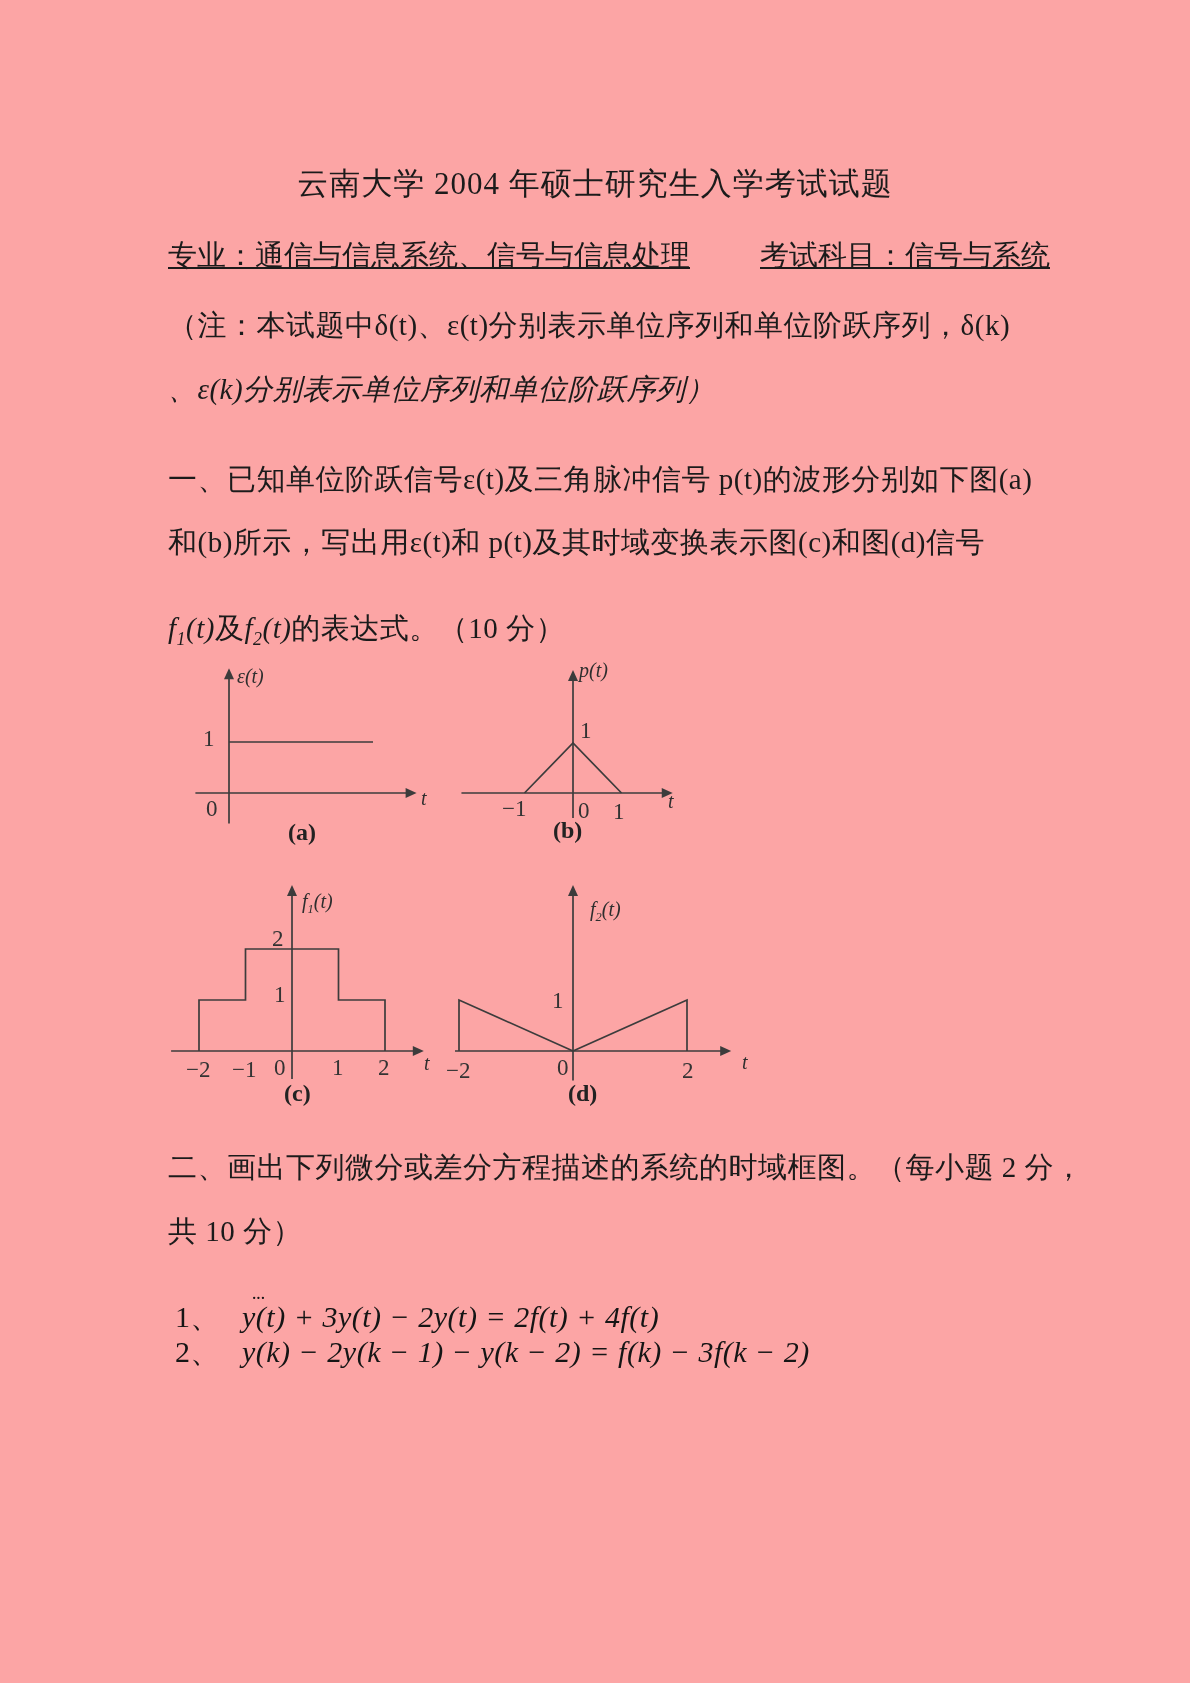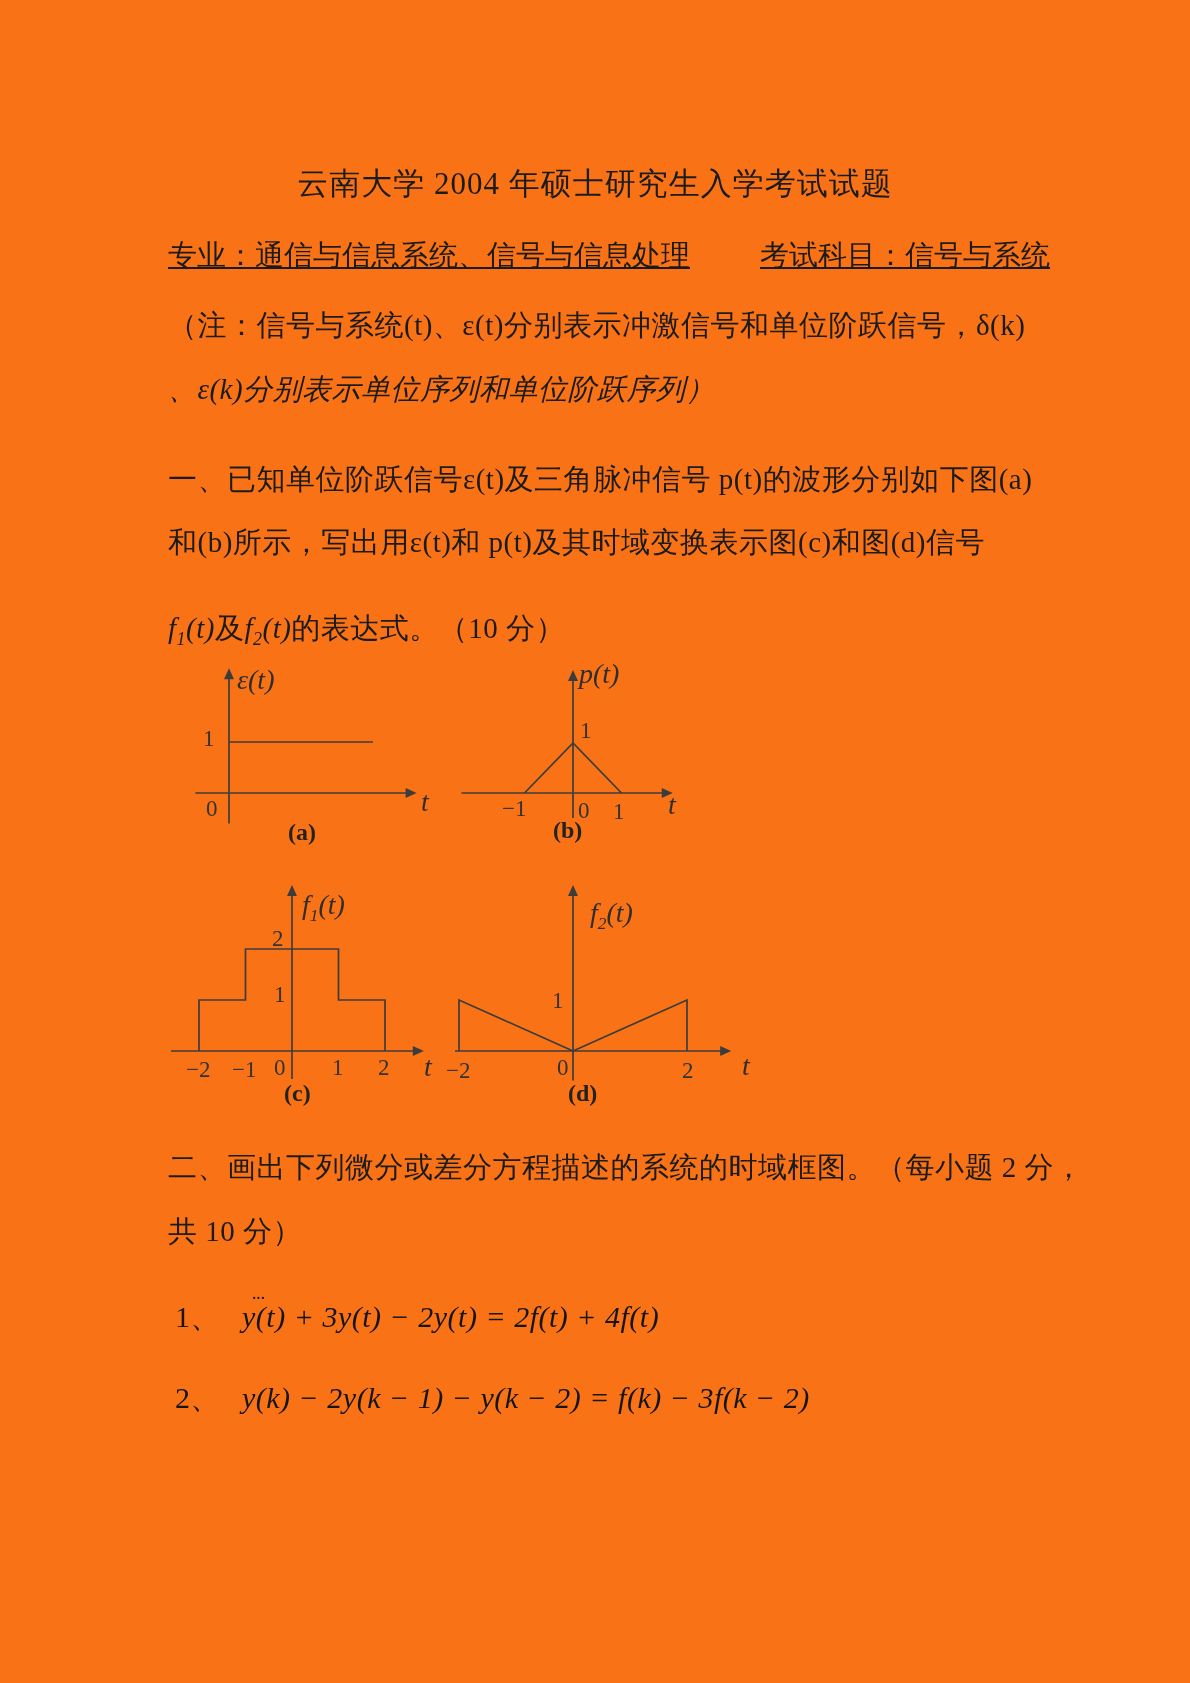--- a/index.html
+++ b/index.html
@@ -1,17 +1,17 @@
 <!DOCTYPE html>
 <html><head>
 <meta charset="utf-8">
 <style>
   html,body{margin:0;padding:0;background:#ffffff;}
   .page{
-    position:relative;width:1190px;height:1683px;background:#f97316;
+    position:relative;width:1190px;height:1683px;background:#fca5a5;
     font-family:"Liberation Serif","DejaVu Serif",serif;color:#1e1e1e;overflow:hidden;
   }
   .abs{position:absolute;}
   .title{
     left:0;right:0;top:163px;text-align:center;
     font-size:31px;letter-spacing:1px;color:#1b1b1b;
   }
   .metaline{
     left:168px;top:236px;width:882px;display:flex;justify-content:space-between;
     font-size:29px;color:#1b1b1b;text-decoration:underline;
@@ -27,39 +27,39 @@
   .eq .math{font-style:italic;letter-spacing:0.5px;}
   .ydot{position:relative;display:inline-block;}
   .overdots{
     position:absolute;top:-13px;left:9px;font-size:19px;letter-spacing:-2px;
     font-style:normal;color:#151515;
   }
   
   .fig{position:absolute;}
   .fig svg{display:block;position:absolute;left:0;top:0;overflow:visible;}
   .flbl{
-    position:absolute;font-size:28px;color:#2e2e2e;white-space:nowrap;
+    position:absolute;font-size:20px;color:#2e2e2e;white-space:nowrap;
     font-family:"Liberation Serif","DejaVu Serif",serif;line-height:1;
   }
   .fnum{font-size:23px;color:#333;}
   .fcap{font-weight:bold;font-size:24px;color:#222;}
 </style>
 </head>
 <body>
 
 <div class="page">
 
   <div class="abs title">云南大学 2004 年硕士研究生入学考试试题</div>
 
   <div class="abs metaline">
     <span>专业：通信与信息系统、信号与信息处理</span>
     <span>考试科目：信号与系统</span>
   </div>
 
-  <div class="abs bodyline" style="top:306px;">（注：信号与系统(t)、ε(t)分别表示冲激信号和单位阶跃信号，δ(k)</div>
+  <div class="abs bodyline" style="top:306px;">（注：本试题中δ(t)、ε(t)分别表示单位序列和单位阶跃序列，δ(k)</div>
   <div class="abs bodyline" style="top:370px;font-style:italic;">、ε(k)分别表示单位序列和单位阶跃序列）</div>
 
   <div class="abs bodyline" style="top:460px;">一、已知单位阶跃信号ε(t)及三角脉冲信号 p(t)的波形分别如下图(a)</div>
   <div class="abs bodyline" style="top:523px;">和(b)所示，写出用ε(t)和 p(t)及其时域变换表示图(c)和图(d)信号</div>
   <div class="abs bodyline" style="top:585px;margin-top:24px;">
     <span class="it">f</span><sub class="it">1</sub><span class="it">(t)</span><span>及</span><span class="it">f</span><sub class="it">2</sub><span class="it">(t)</span><span>的表达式。（10 分）</span>
   </div>
 
   <div class="fig" style="left:160px;top:660px;width:280px;height:190px;">
     <svg width="270" height="178">
@@ -131,18 +131,18 @@
     <span class="flbl fcap" style="left:128px;top:196px;">(d)</span>
   </div>
 
   <div class="abs bodyline" style="top:1148px;">二、画出下列微分或差分方程描述的系统的时域框图。（每小题 2 分，</div>
   <div class="abs bodyline" style="top:1212px;">共 10 分）</div>
 
   <div class="abs eq" style="top:1297px;">
     <span class="num">1、</span><span class="math"><span class="ydot"><span>y</span><span class="overdots">···</span></span><span>(t) + 3y(t) − 2y(t) = 2f(t) + 4f(t)</span></span>
   </div>
 
-  <div class="abs eq" style="top:1378px;font-family:Liberation Serif, serif;">
+  <div class="abs eq" style="top:1332px;font-family:Liberation Serif, serif;">
     <span class="num">2、</span><span class="math">y(k) − 2y(k − 1) − y(k − 2) = f(k) − 3f(k − 2)</span>
   </div>
 
 
 </div>
 
 </body></html>

